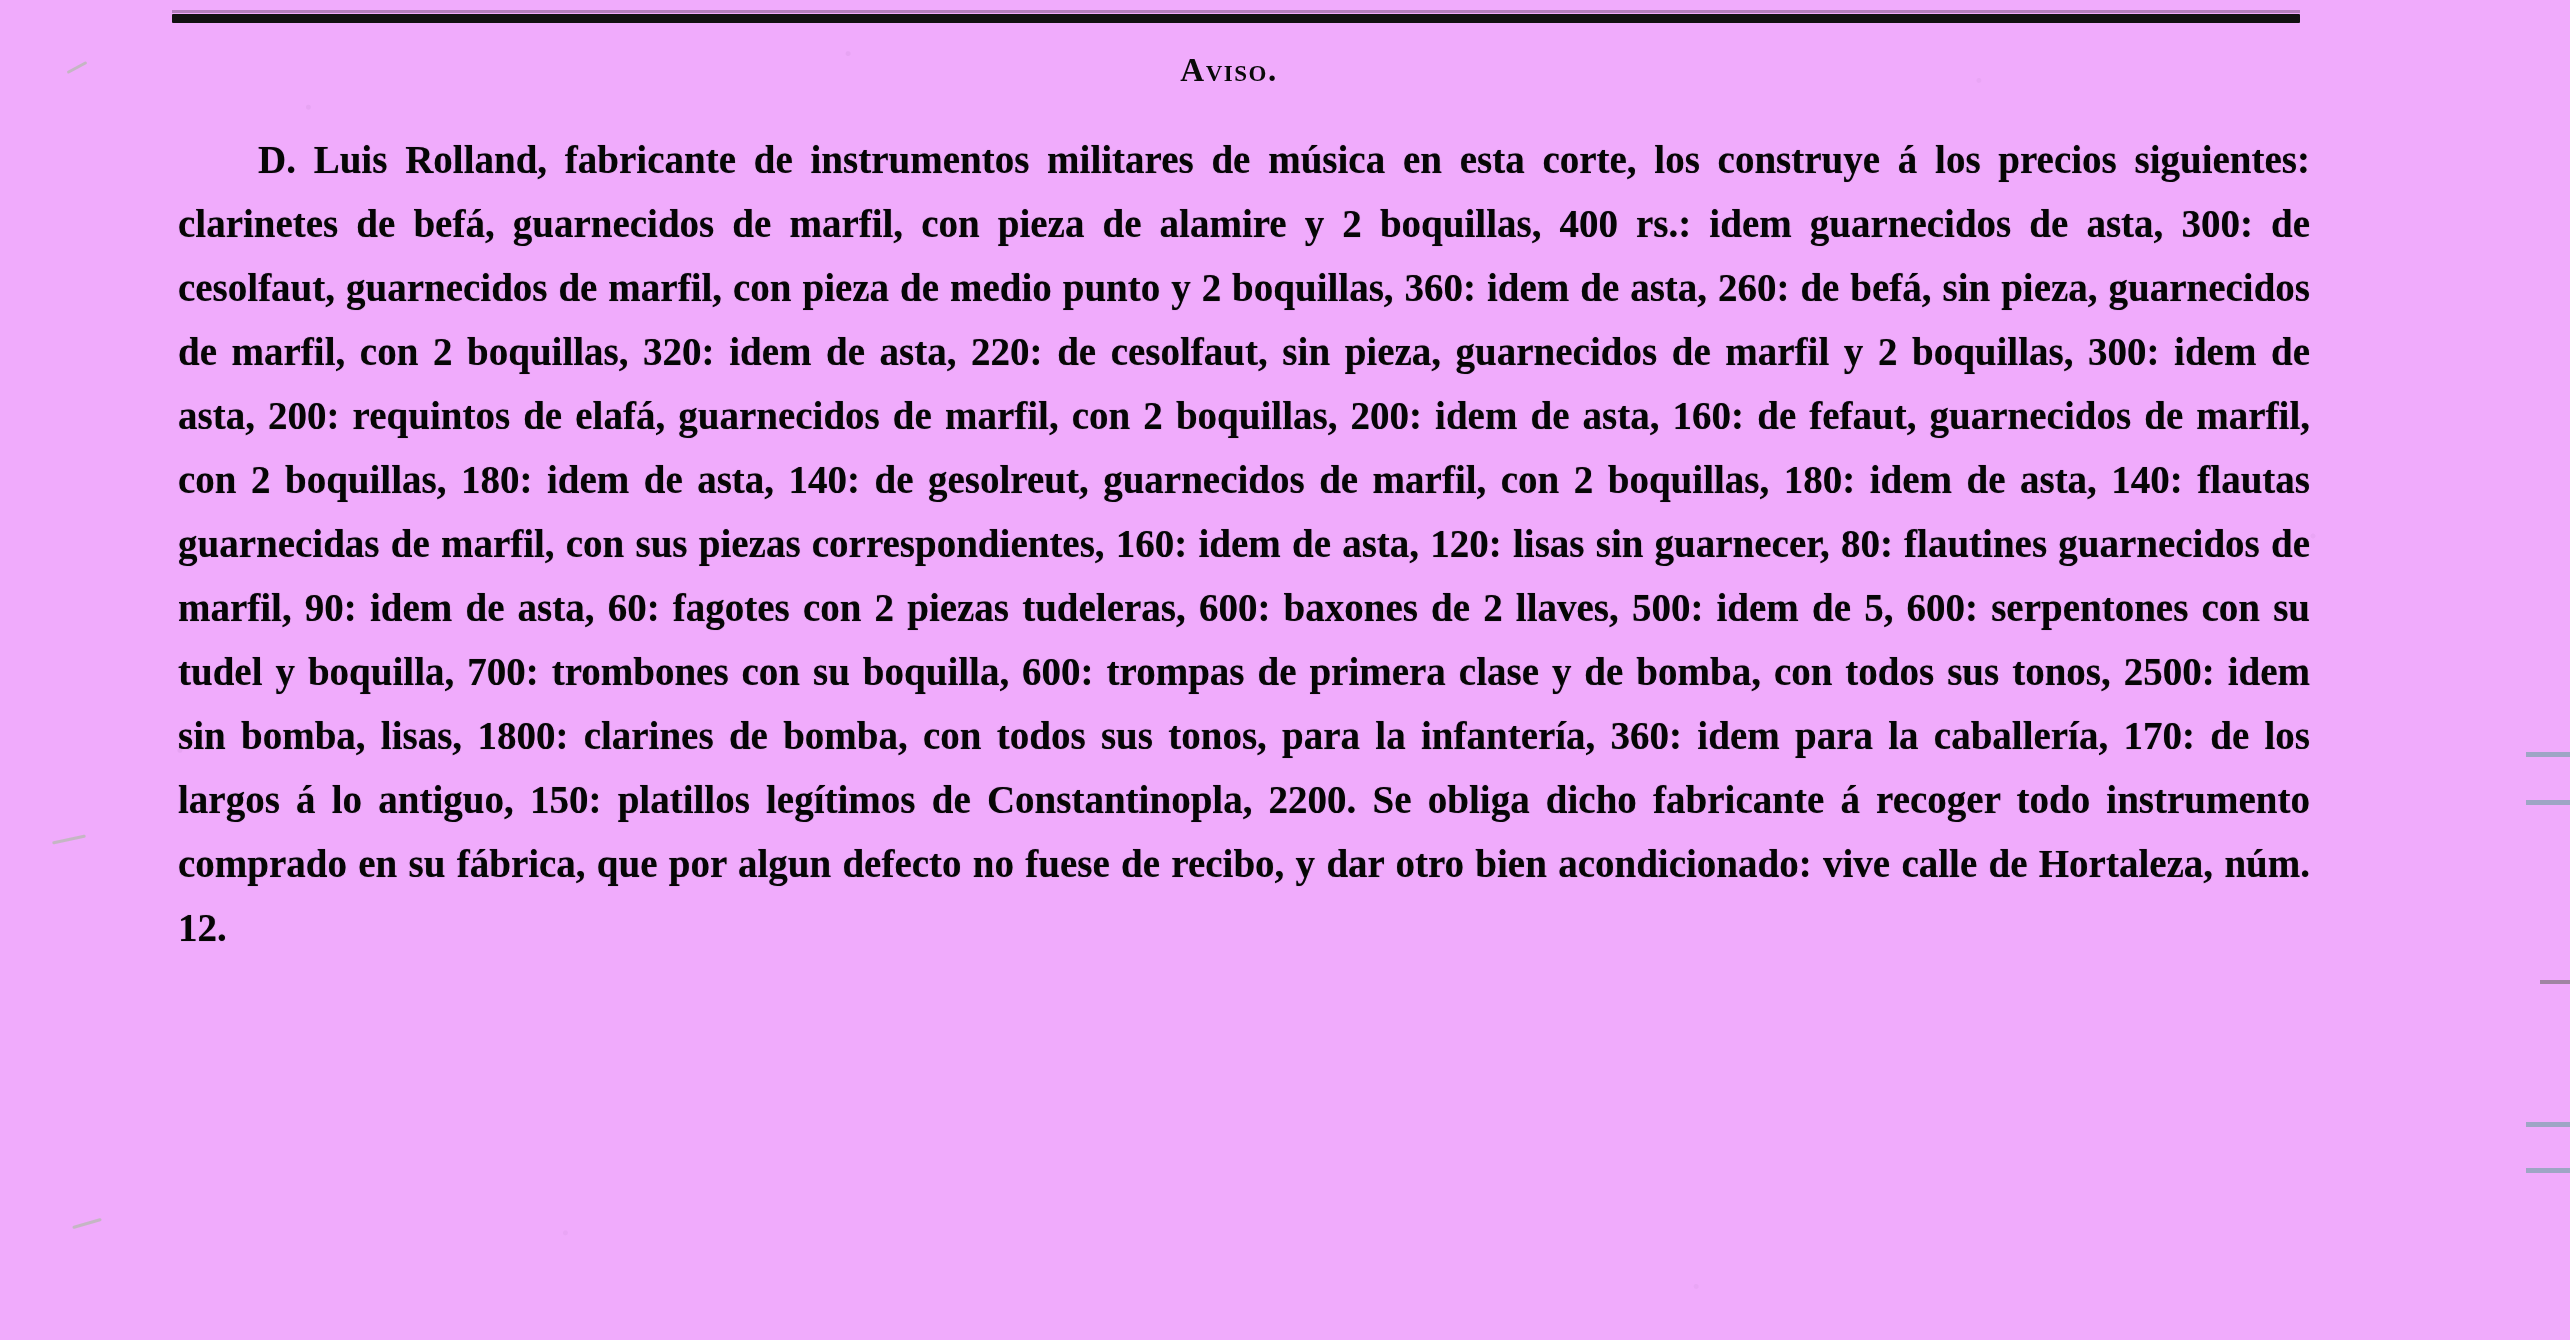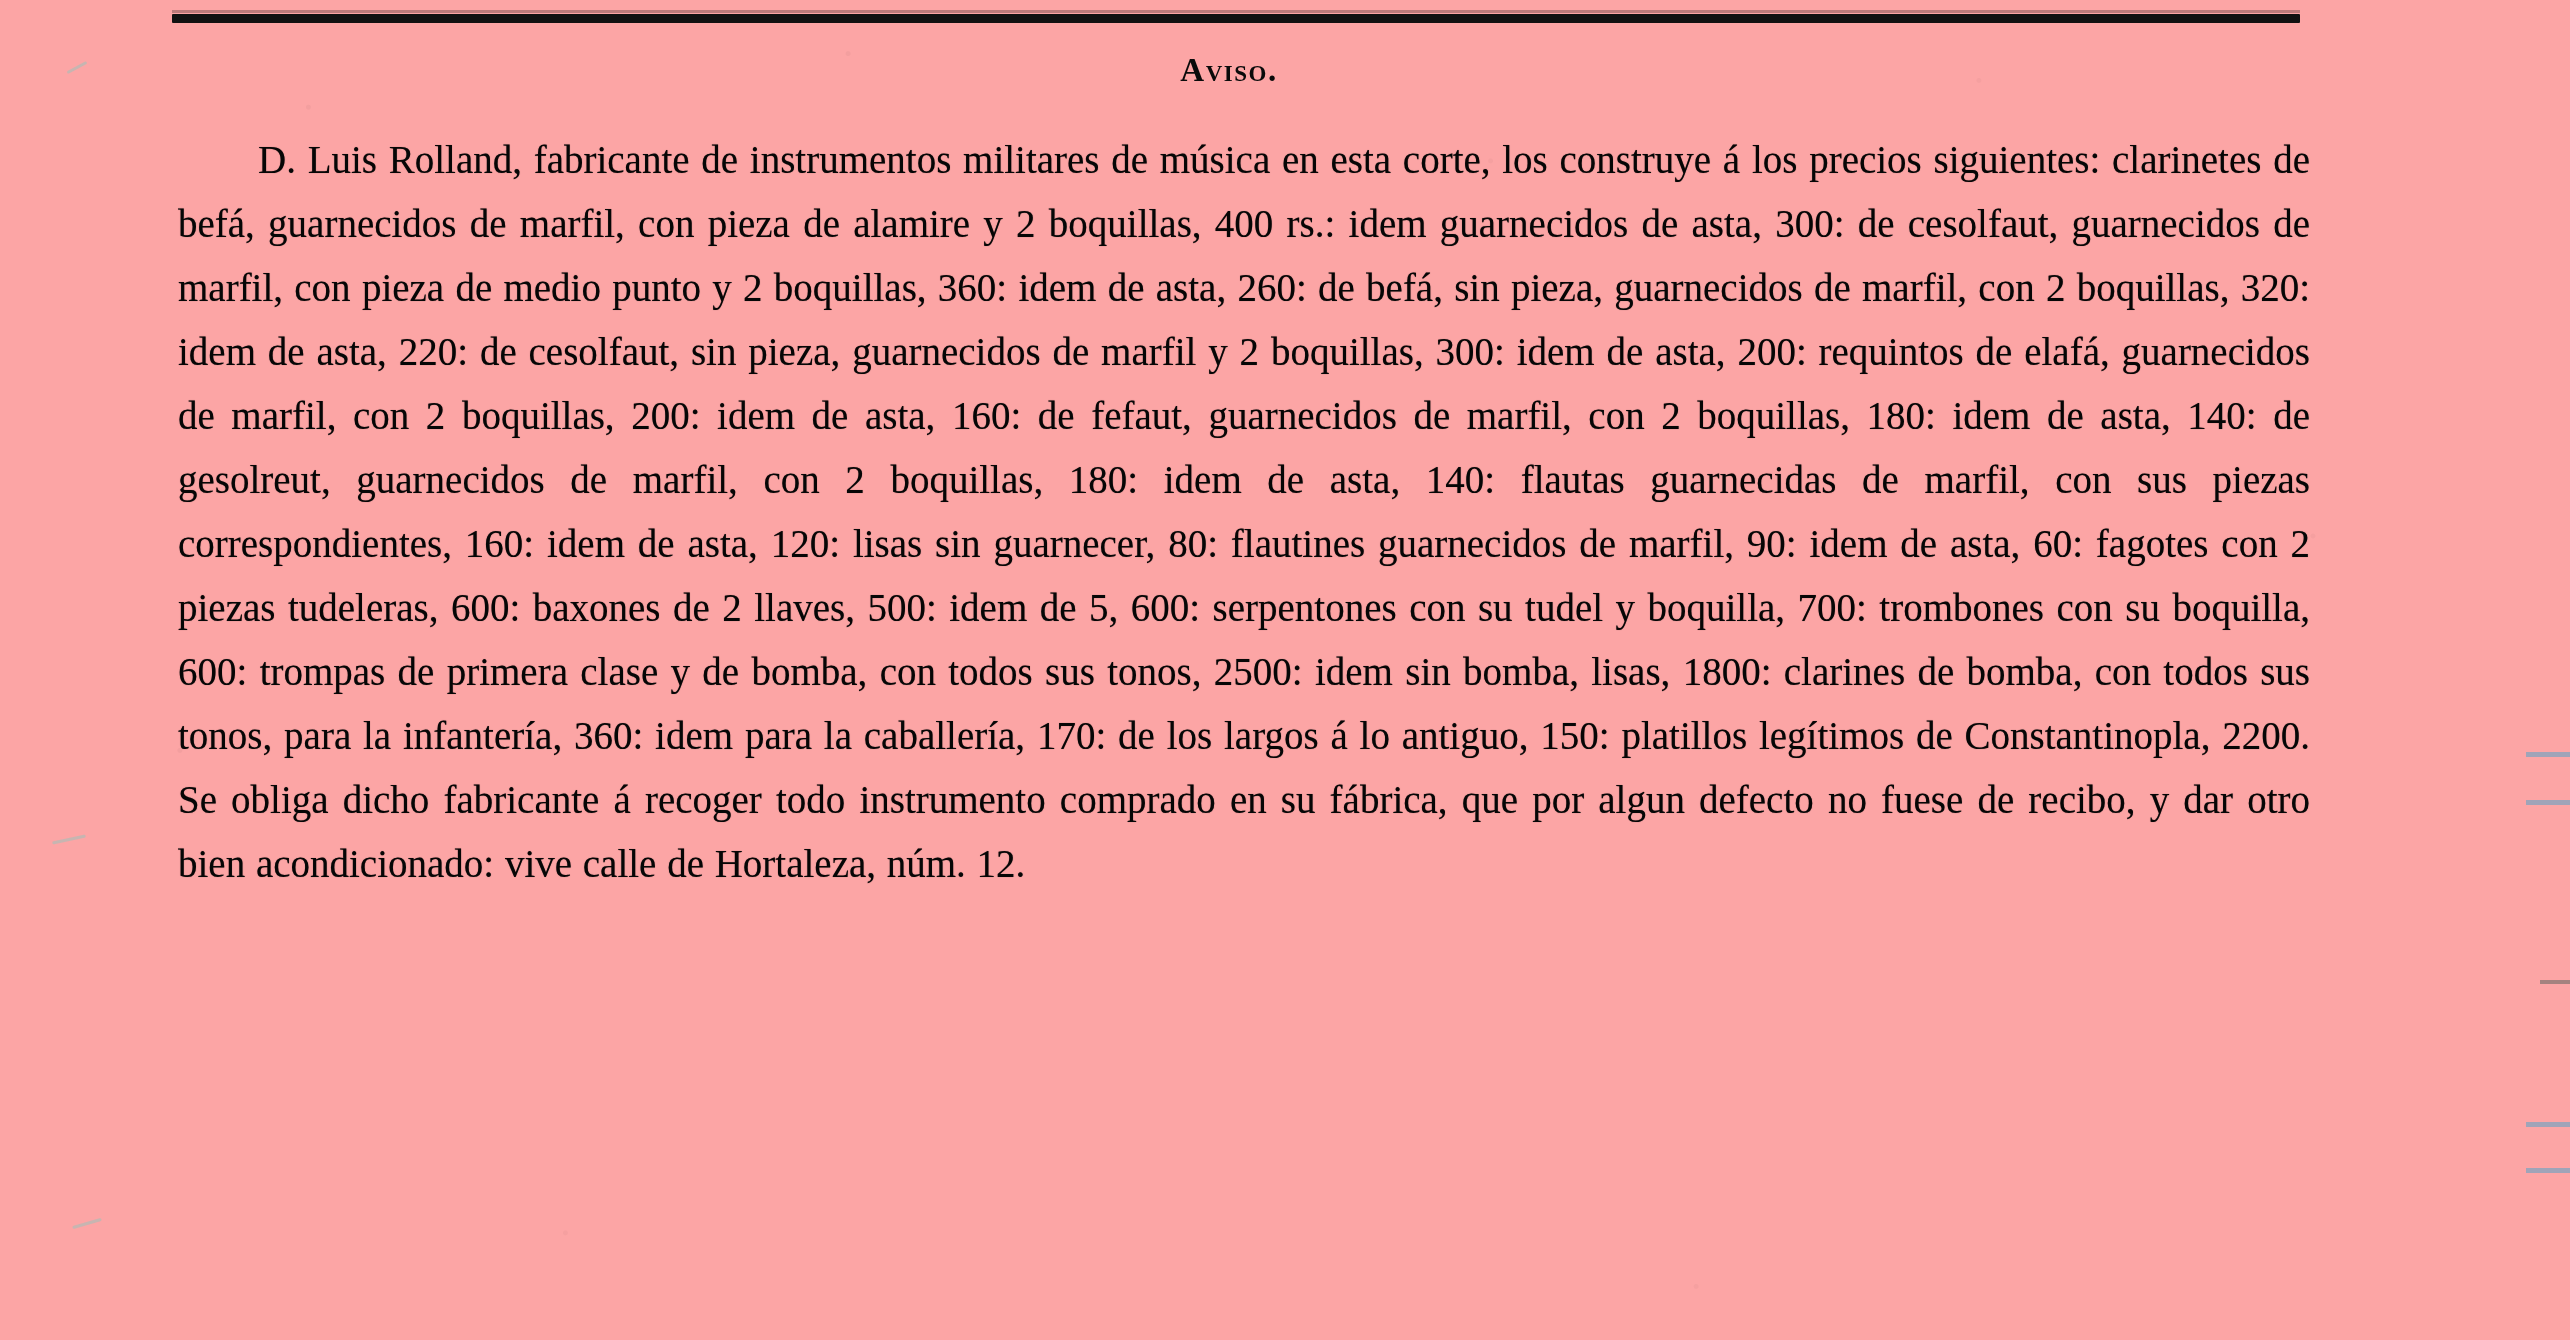--- a/index.html
+++ b/index.html
@@ -11,21 +11,21 @@
     width: 2570px;
     height: 1340px;
     overflow: hidden;
     font-family: "Liberation Serif", serif;
   }
 
   #page {
     position: relative;
     width: 2570px;
     height: 1340px;
-    background: #fca5a5;
+    background: #f0abfc;
   }
 
   
   #page::before {
     content: "";
     position: absolute;
     inset: 0;
     pointer-events: none;
     background:
       radial-gradient(circle at 12% 8%, rgba(0,0,0,0.05) 0 2px, transparent 3px),
@@ -116,20 +116,21 @@
     font-size: 39px;
     line-height: 64px;
     color: #131313;
     text-align: justify;
     text-justify: inter-word;
     word-spacing: 1px;
     text-indent: 80px;
     hyphens: manual;
     -webkit-font-smoothing: none;
     text-shadow: 0 0 1px rgba(0,0,0,0.45);
+    font-weight: bold;
   }
 
   
   #notice-body, #notice-heading {
     filter: contrast(1.12) saturate(0);
   }
 </style>
 </head>
 <body>
 

